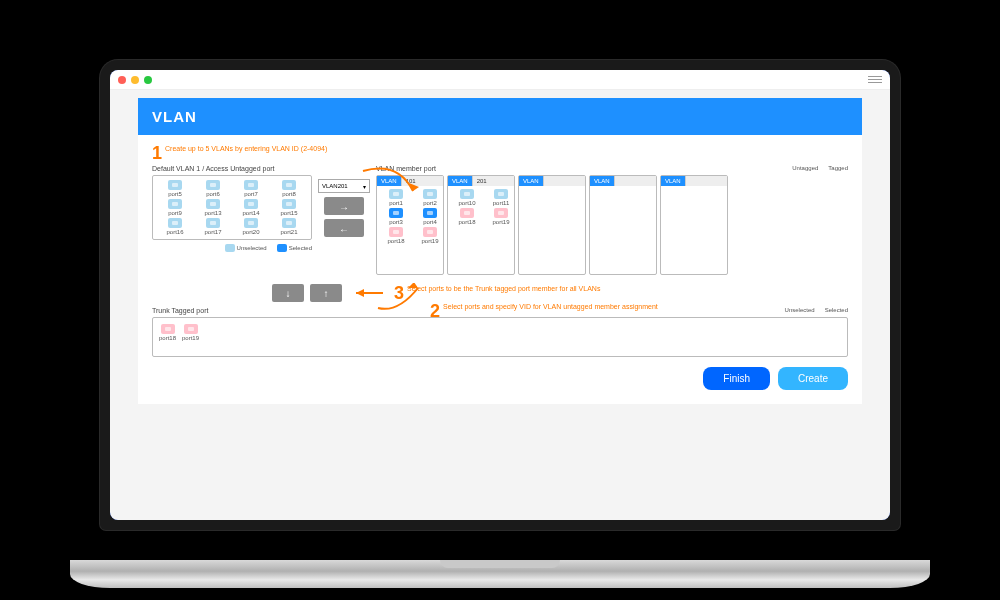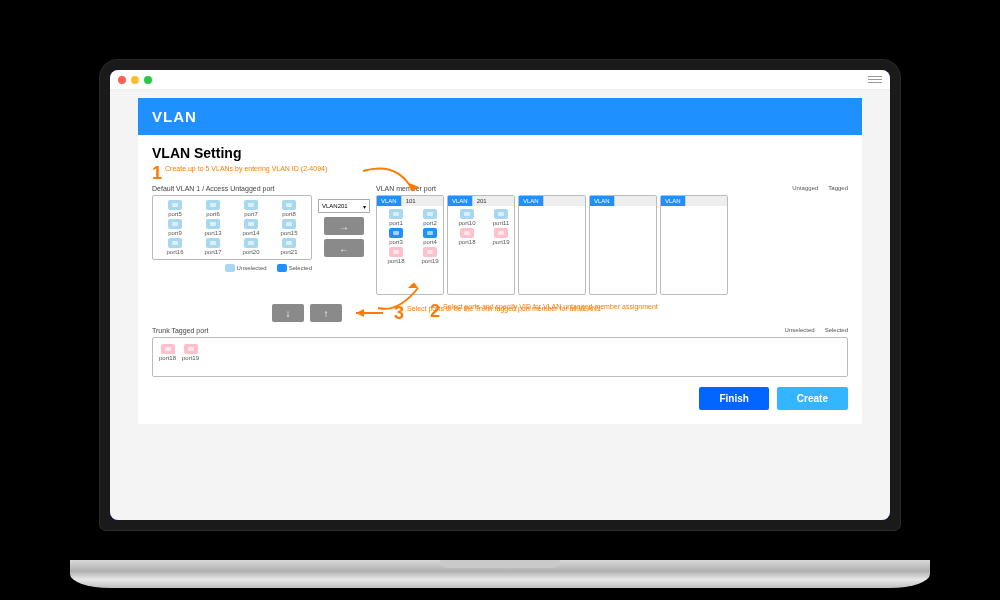--- a/index.html
+++ b/index.html
@@ -224,22 +224,22 @@
   .actions {
     display:flex;
     gap: 8px;
     justify-content: flex-end;
     margin-top: 10px;
   }
   .btn {
     padding: 6px 20px;
     color:#fff;
     font-size: 10px;
-    font-weight: bold;
-    border-radius: 2px;
+    font-weight: normal;
+    border-radius: 8px;
     cursor:pointer;
     text-align:center;
   }
   .btn.primary { background: #0066ff; }
   .btn.secondary { background: #33b5ff; }
   .curved-arrow {
     position:absolute;
     color:#ff7a00;
   }
   .base {
@@ -279,21 +279,20 @@
             <span></span>
         </div>
       </div>
 
       <div class="content-scroll">
         <div class="blue-banner">
           <span>VLAN</span>
         </div>
 
         <div class="card">
-          <h2>VLAN Setting</h2>
 
           <div class="step-note">
             <span class="step-num">1</span>
             <span>Create up to 5 VLANs by entering VLAN ID (2-4094)</span>
           </div>
 
           <svg class="curved-arrow" style="left:220px;top:26px;width:70px;height:40px" viewBox="0 0 70 40">
             <path d="M5,10 Q40,0 55,30" stroke="#ff7a00" stroke-width="2" fill="none"></path>
             <path d="M55,30 l-4,-8 l10,4 z" fill="#ff7a00"></path>
           </svg>

